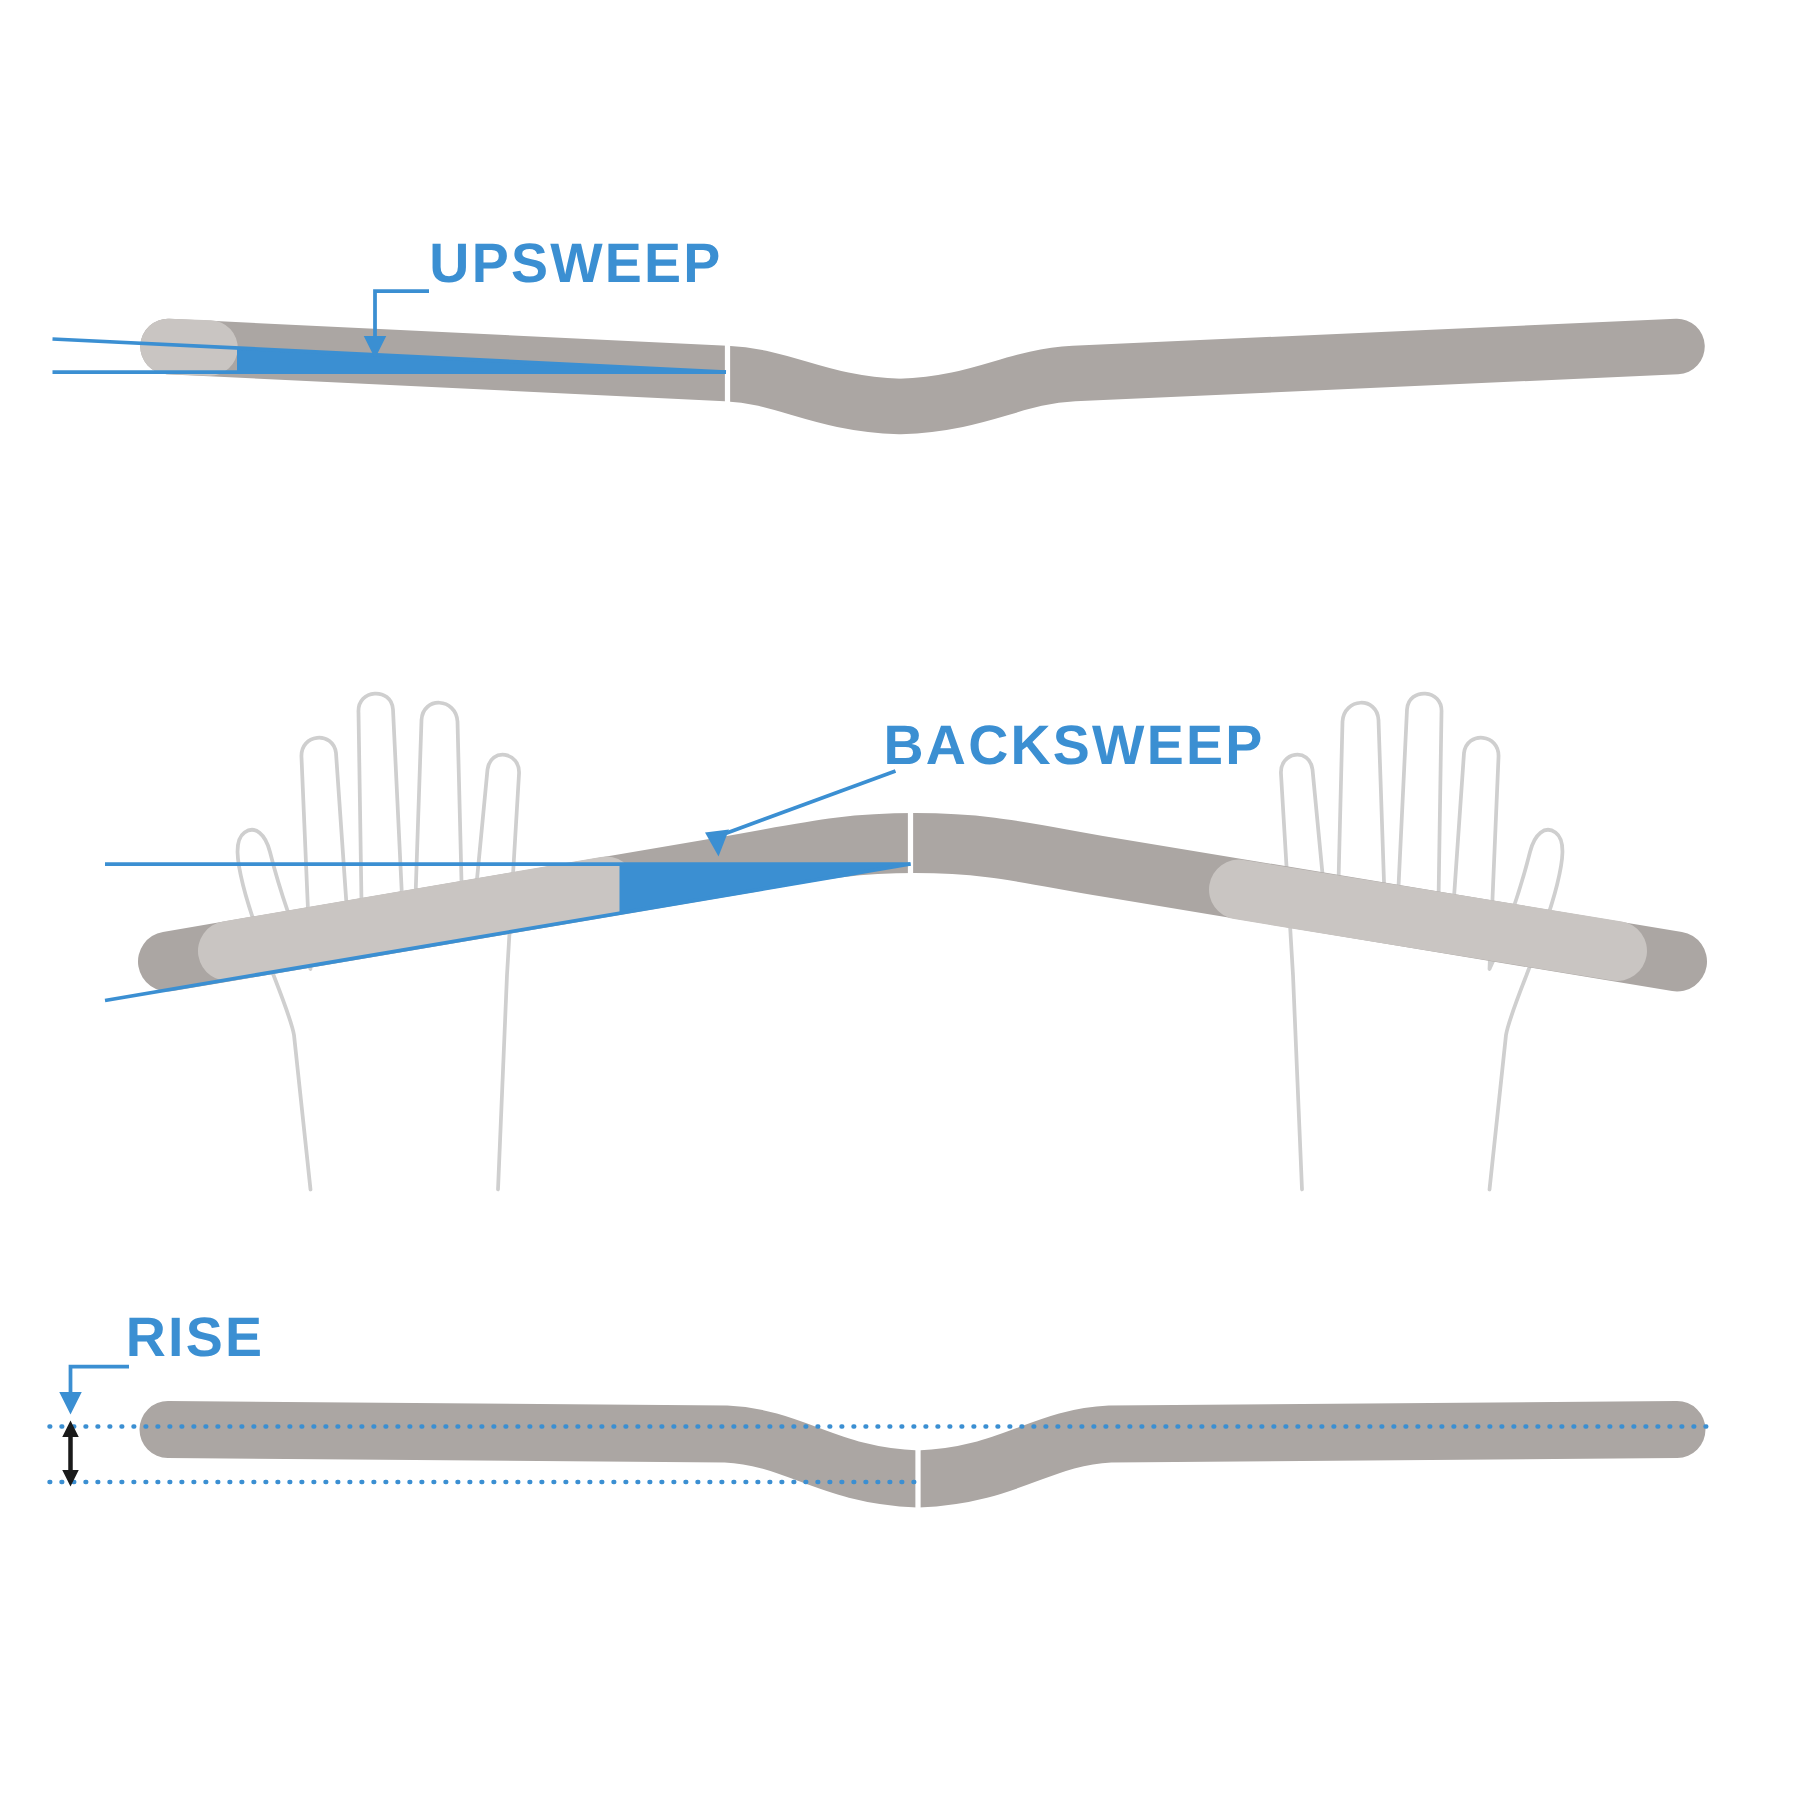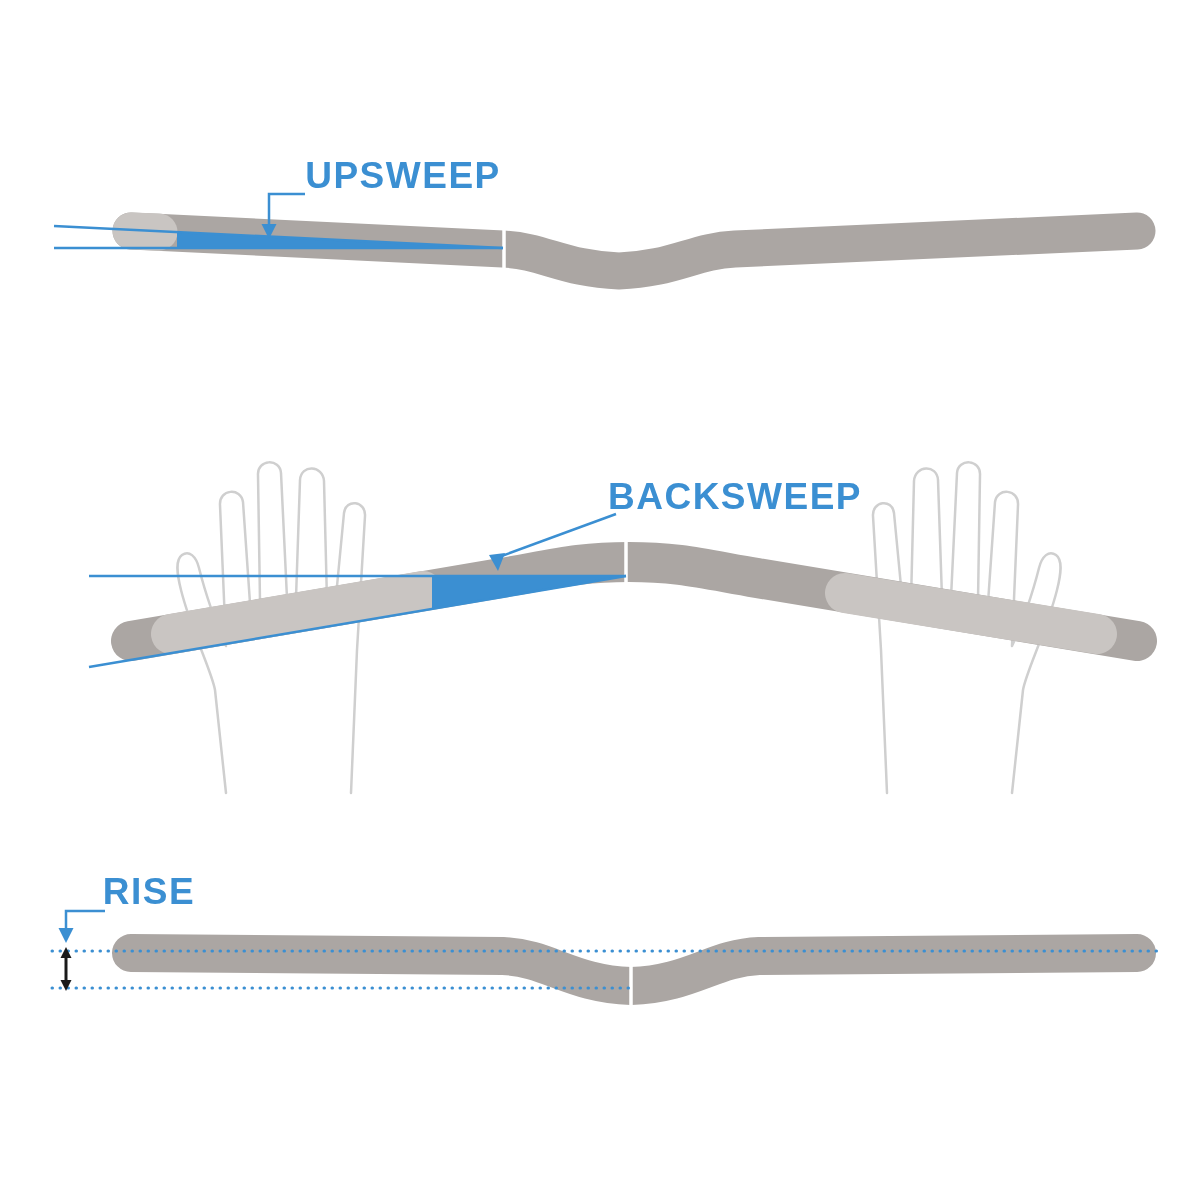--- a/index.html
+++ b/index.html
@@ -7,21 +7,21 @@
     --accent:#3b8fd2;
     --bar:#aba6a3;
     --grip:#c9c5c2;
     --handOutline:#cfcfcf;
     --black:#1a1a1a;
   }
   *{box-sizing:border-box;}
   html,body{margin:0;padding:0;background:var(--background,#fff);}
   .stage{
     width:1184px;height:1200px;background:var(--background,#fff);
-    font-family:"Liberation Sans",sans-serif;position:relative;overflow:hidden;padding-left:19px;
+    font-family:"Liberation Sans",sans-serif;position:relative;overflow:hidden;
   }
   .bar{fill:none;stroke:var(--bar,#aba6a3);stroke-width:37;stroke-linecap:round;}
   .bar--mid{stroke-width:40;}
   .bar--low{stroke-width:38;}
   .grip{fill:none;stroke:var(--grip,#c9c5c2);stroke-linecap:round;}
   .grip--top{stroke-width:37;}
   .grip--mid{stroke-width:40;}
   .refline{fill:none;stroke:var(--accent,#3b8fd2);stroke-width:2.5;}
   .pointer{fill:none;stroke:var(--accent,#3b8fd2);stroke-width:2.5;}
   .wedge{fill:var(--accent,#3b8fd2);stroke:none;}

